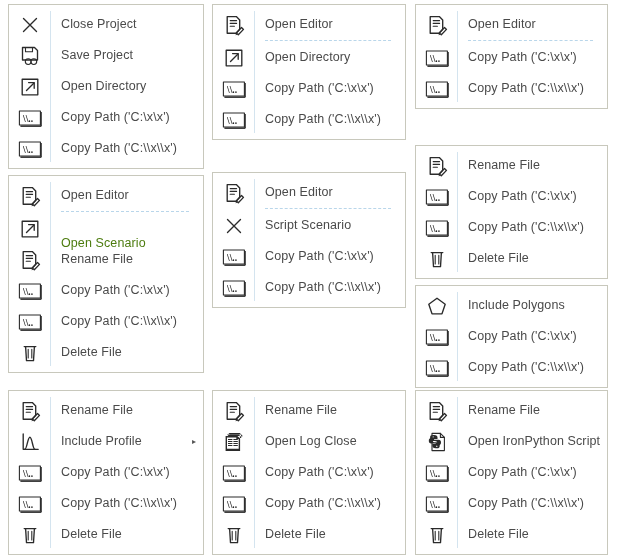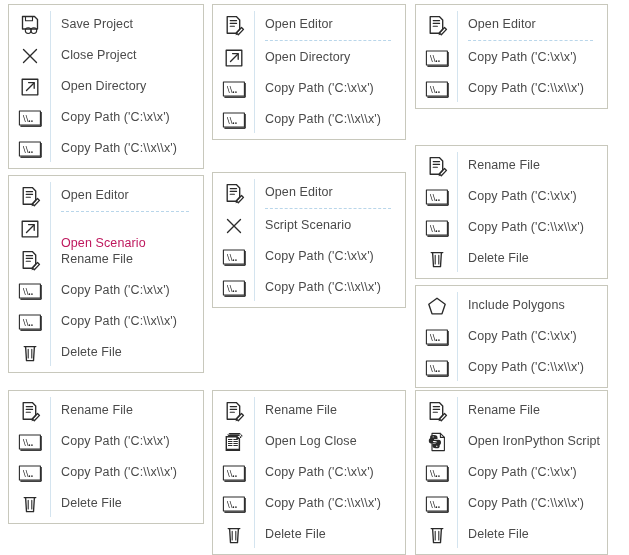--- a/index.html
+++ b/index.html
@@ -84,41 +84,41 @@
 </head>
 <body>
 
 <div id="stage">
     <div class="menu" style="left: 8px; top: 4px; width: 196px; border-color: rgb(200, 200, 188);">
       <div class="menu-inner">
         <div class="gutter-rule" style="background: rgb(212, 228, 239);"></div>
         <div class="mi">
           <div class="mi-icon">
             <svg width="22" height="22" viewBox="0 0 22 22">
+              <path class="ico-stroke" d="M4.5 4.5 L17.5 17.5 M17.5 4.5 L4.5 17.5"></path>
+            </svg>
+          </div>
+          <div class="mi-label" style="color: rgb(74, 74, 74);">Close Project</div>
+          <div class="mi-arrow"></div>
+        </div>
+        <div class="mi">
+          <div class="mi-icon">
+            <svg width="22" height="22" viewBox="0 0 22 22">
               <path class="ico-stroke" d="M3.5 2.5h12l3 3v9.5h-15z"></path>
               <path class="ico-stroke-thin" d="M6.5 2.5h7v4.2h-7z"></path>
               <circle class="ico-stroke-thin" cx="9.2" cy="16.6" r="2.9"></circle>
               <circle class="ico-stroke-thin" cx="14.8" cy="16.6" r="2.9"></circle>
             </svg>
           </div>
           <div class="mi-label" style="color: rgb(74, 74, 74);">Save Project</div>
           <div class="mi-arrow"></div>
         </div>
         <div class="mi">
           <div class="mi-icon">
             <svg width="22" height="22" viewBox="0 0 22 22">
-              <path class="ico-stroke" d="M4.5 4.5 L17.5 17.5 M17.5 4.5 L4.5 17.5"></path>
-            </svg>
-          </div>
-          <div class="mi-label" style="color: rgb(74, 74, 74);">Close Project</div>
-          <div class="mi-arrow"></div>
-        </div>
-        <div class="mi">
-          <div class="mi-icon">
-            <svg width="22" height="22" viewBox="0 0 22 22">
               <rect class="ico-stroke" x="3.2" y="3.2" width="15.6" height="15.6"></rect>
               <path class="ico-stroke" d="M7.5 14.5 L15 7"></path>
               <path class="ico-stroke" d="M9.6 6.6h5.6v5.6"></path>
             </svg>
           </div>
           <div class="mi-label" style="color: rgb(74, 74, 74);">Open Directory</div>
           <div class="mi-arrow"></div>
         </div>
         <div class="mi">
           <div class="mi-icon">
@@ -348,21 +348,21 @@
         </div>
         <div class="sep-dotted" style="border-top-color: rgb(185, 214, 234);"></div>
         <div class="mi">
           <div class="mi-icon">
             <svg width="22" height="22" viewBox="0 0 22 22">
               <rect class="ico-stroke" x="3.2" y="3.2" width="15.6" height="15.6"></rect>
               <path class="ico-stroke" d="M7.5 14.5 L15 7"></path>
               <path class="ico-stroke" d="M9.6 6.6h5.6v5.6"></path>
             </svg>
           </div>
-          <div class="mi-label" style="color: #be185d; margin-top: 30px;">Open Scenario</div>
+          <div class="mi-label" style="color: #4d7c0f; margin-top: 30px;">Open Scenario</div>
           <div class="mi-arrow"></div>
         </div>
         <div class="mi">
           <div class="mi-icon">
             <svg width="22" height="22" viewBox="0 0 22 22">
               <path class="ico-stroke" d="M4.2 2.6h9.1l3.4 3.4v9.3l-3.6 3.9h-8.9z"></path>
               <path class="ico-stroke-thin" d="M7.2 6.6h6.4 M7.2 9.4h6.4 M7.2 12.2h4.2"></path>
               <path class="ico-stroke" d="M13.3 18.9 l5.2-5.4 2.0 1.9 -5.2 5.4z"></path>
               <path class="ico-fill" d="M13.0 19.6 l-0.4 1.7 1.7-0.5z"></path>
             </svg>
@@ -465,20 +465,30 @@
           <div class="mi-icon">
             <svg width="22" height="22" viewBox="0 0 22 22">
               <path class="ico-stroke" d="M4.2 2.6h9.1l3.4 3.4v9.3l-3.6 3.9h-8.9z"></path>
               <path class="ico-stroke-thin" d="M7.2 6.6h6.4 M7.2 9.4h6.4 M7.2 12.2h4.2"></path>
               <path class="ico-stroke" d="M13.3 18.9 l5.2-5.4 2.0 1.9 -5.2 5.4z"></path>
               <path class="ico-fill" d="M13.0 19.6 l-0.4 1.7 1.7-0.5z"></path>
             </svg>
           </div>
           <div class="mi-label" style="color: rgb(74, 74, 74);">Rename File</div>
           <div class="mi-arrow"></div>
+        </div>
+        <div class="mi">
+          <div class="mi-icon">
+            <svg width="22" height="22" viewBox="0 0 22 22">
+              <path class="ico-stroke" d="M4.2 3.0 v15.3 h15.0"></path>
+              <path class="ico-stroke" d="M6.0 18.0 C8.0 18.2 8.6 6.2 10.9 6.2 C13.2 6.2 13.6 18.2 15.8 18.1"></path>
+            </svg>
+          </div>
+          <div class="mi-label" style="color: rgb(74, 74, 74);">Include Profile</div>
+          <div class="mi-arrow">▸</div>
         </div>
         <div class="mi">
           <div class="mi-icon">
             <svg width="26" height="22" viewBox="0 0 26 22">
               <rect class="ico-stroke-thin" x="2.4" y="4.0" width="21" height="14"></rect>
               <path d="M3.4 18.4 h21 v1.5 h-21z" class="ico-fill"></path>
               <path d="M23.4 5.0 v14 h1.4 v-14z" class="ico-fill"></path>
               <text class="cp-text" x="6" y="14.6">\\..</text>
             </svg>
           </div>

